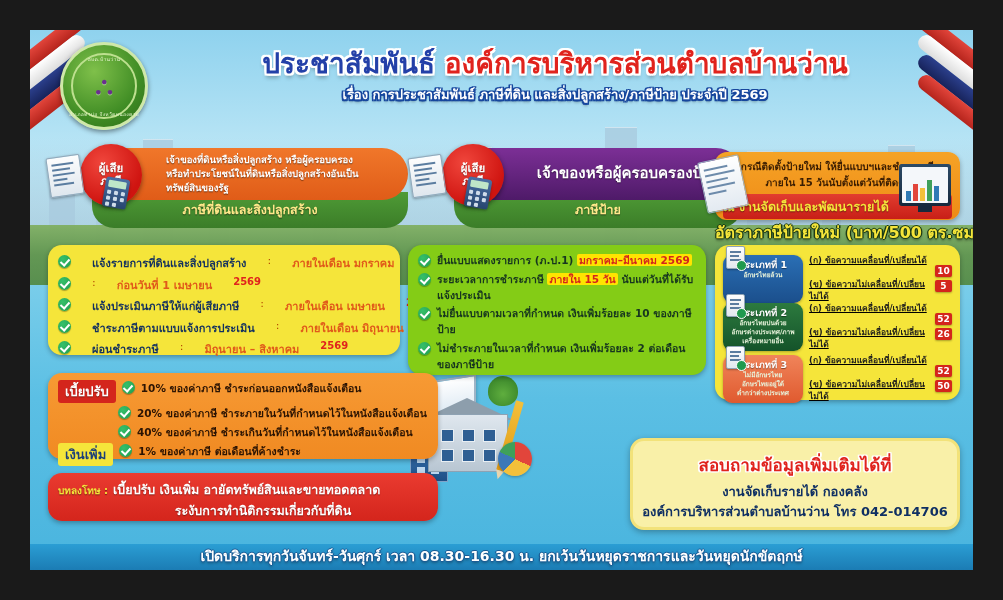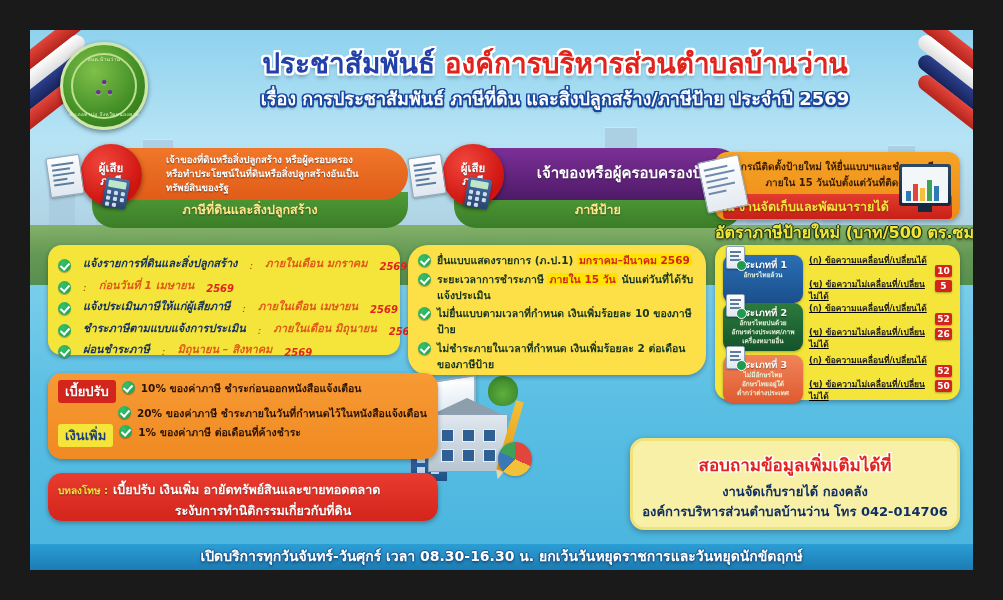--- a/index.html
+++ b/index.html
@@ -52,21 +52,21 @@
   .head{position:absolute;left:125px;top:18px;width:800px;text-align:center;z-index:5;}
   .h1{font-size:28px;font-weight:bold;line-height:1.15;white-space:nowrap;}
   .h1 .blue{color:#2340a8;
      text-shadow:-2px 0 #fff,2px 0 #fff,0 -2px #fff,0 2px #fff,
                  -2px -2px #fff,2px -2px #fff,-2px 2px #fff,2px 2px #fff,
                  0 4px 4px rgba(0,0,0,.35);}
   .h1 .red{color:#e0231d;
      text-shadow:-2px 0 #fff,2px 0 #fff,0 -2px #fff,0 2px #fff,
                  -2px -2px #fff,2px -2px #fff,-2px 2px #fff,2px 2px #fff,
                  0 4px 4px rgba(0,0,0,.35);}
-  .h2{font-size:18px;font-weight:bold;color:#ffffff;margin-top:4px;white-space:nowrap;
+  .h2{font-size:13px;font-weight:bold;color:#ffffff;margin-top:4px;white-space:nowrap;
      text-shadow:-1.5px 0 #17479e,1.5px 0 #17479e,0 -1.5px #17479e,0 1.5px #17479e,
                  -1.5px -1.5px #17479e,1.5px -1.5px #17479e,
                  -1.5px 1.5px #17479e,1.5px 1.5px #17479e,0 3px 3px rgba(0,0,0,.4);}
 
   
   .pill-wrap{position:absolute;z-index:4;}
   .pill-top{position:absolute;left:34px;top:0;height:52px;border-radius:26px;
             display:flex;align-items:center;padding:0 14px 0 74px;}
   .pill-bot{position:absolute;left:34px;top:44px;height:36px;border-radius:0 0 22px 22px;
             display:flex;align-items:center;justify-content:center;}
@@ -93,37 +93,37 @@
   .mini-calc{position:absolute;left:46px;top:30px;width:24px;height:30px;z-index:3;
      background:linear-gradient(#4a6fa5,#27456e);border-radius:3px;
      transform:rotate(10deg);box-shadow:0 1px 3px rgba(0,0,0,.35);}
   .mini-calc .scr{position:absolute;left:3px;top:3px;right:3px;height:7px;
      background:#bfe6c8;border-radius:1px;}
   .mini-calc .k{position:absolute;width:4px;height:4px;background:#cfdcea;border-radius:1px;}
 
   
   .card{position:absolute;border-radius:14px;z-index:4;}
   .yellow{background:#f5e53a;box-shadow:0 2px 5px rgba(0,0,0,.3);}
-  .ltgreen{background:#fde047;box-shadow:0 2px 5px rgba(0,0,0,.3);border-radius:20px;}
+  .ltgreen{background:#84cc16;box-shadow:0 2px 5px rgba(0,0,0,.3);}
   .orangecard{background:linear-gradient(#f79a34,#f08a22);
               box-shadow:0 2px 5px rgba(0,0,0,.3);}
   .redcard{background:linear-gradient(#ea3b30,#d4251c);
            box-shadow:0 2px 5px rgba(0,0,0,.3);}
   .creamcard{background:#f9f0a8;border:3px solid #f2e27a;
              box-shadow:0 2px 6px rgba(0,0,0,.3);}
 
   
   .chk{display:inline-block;width:13px;height:13px;border-radius:50%;
        background:radial-gradient(circle at 35% 30%,#35c06a,#1f9a4e);
        position:relative;flex:0 0 13px;margin-top:1px;
        box-shadow:0 1px 1px rgba(0,0,0,.3);}
   .chk::after{content:"";position:absolute;left:3.5px;top:2px;width:4px;height:7px;
        border:solid #fff;border-width:0 2px 2px 0;transform:rotate(42deg);}
 
-  .row{display:flex;align-items:flex-end;gap:12px;margin-bottom:3.5px;font-style:italic;}
+  .row{display:flex;align-items:flex-start;gap:21px;margin-bottom:3.5px;}
   .l-label{font-size:11px;font-weight:bold;color:#14315f;white-space:nowrap;}
   .l-colon{font-size:11px;color:#b34700;}
   .l-mid{font-size:11px;font-weight:bold;color:#e0591a;white-space:nowrap;}
   .l-year{font-size:10px;font-weight:bold;color:#e0231d;}
 
   .g-row{display:flex;align-items:flex-start;gap:6px;margin-bottom:3px;}
   .g-txt{font-size:10.5px;font-weight:bold;color:#17361f;line-height:1.5;}
   .hl{background:#ffe400;color:#d4251c;padding:0 2px;border-radius:2px;}
 
   
@@ -531,20 +531,24 @@
   <div class="card orangecard" style="left:18px;top:343px;width:390px;height:86px;padding:7px 10px;box-sizing:border-box;">
     <div style="display:flex;align-items:flex-start;gap:6px;margin-bottom:2px;">
       <span class="pen-tag">เบี้ยปรับ</span>
       <span class="chk"></span>
       <span class="pen-txt">10% ของค่าภาษี ชำระก่อนออกหนังสือแจ้งเตือน</span>
     </div>
     <div style="display:flex;align-items:flex-start;gap:6px;margin-bottom:2px;padding-left:60px;">
       <span class="chk"></span>
       <span class="pen-txt">20% ของค่าภาษี ชำระภายในวันที่กำหนดไว้ในหนังสือแจ้งเตือน</span>
     </div>
+    <div style="display:flex;align-items:flex-start;gap:6px;margin-bottom:2px;padding-left:60px;">
+      <span class="chk"></span>
+      <span class="pen-txt">40% ของค่าภาษี ชำระเกินวันที่กำหนดไว้ในหนังสือแจ้งเตือน</span>
+    </div>
     <div style="display:flex;align-items:flex-start;gap:6px;">
       <span class="pen-tag y">เงินเพิ่ม</span>
       <span class="chk"></span>
       <span class="pen-txt">1% ของค่าภาษี ต่อเดือนที่ค้างชำระ</span>
     </div>
   </div>
 
   <div class="card redcard" style="left:18px;top:443px;width:390px;height:48px;padding:6px 10px;box-sizing:border-box;">
     <div style="white-space:nowrap;">
       <span class="punish-tag">บทลงโทษ :</span>

